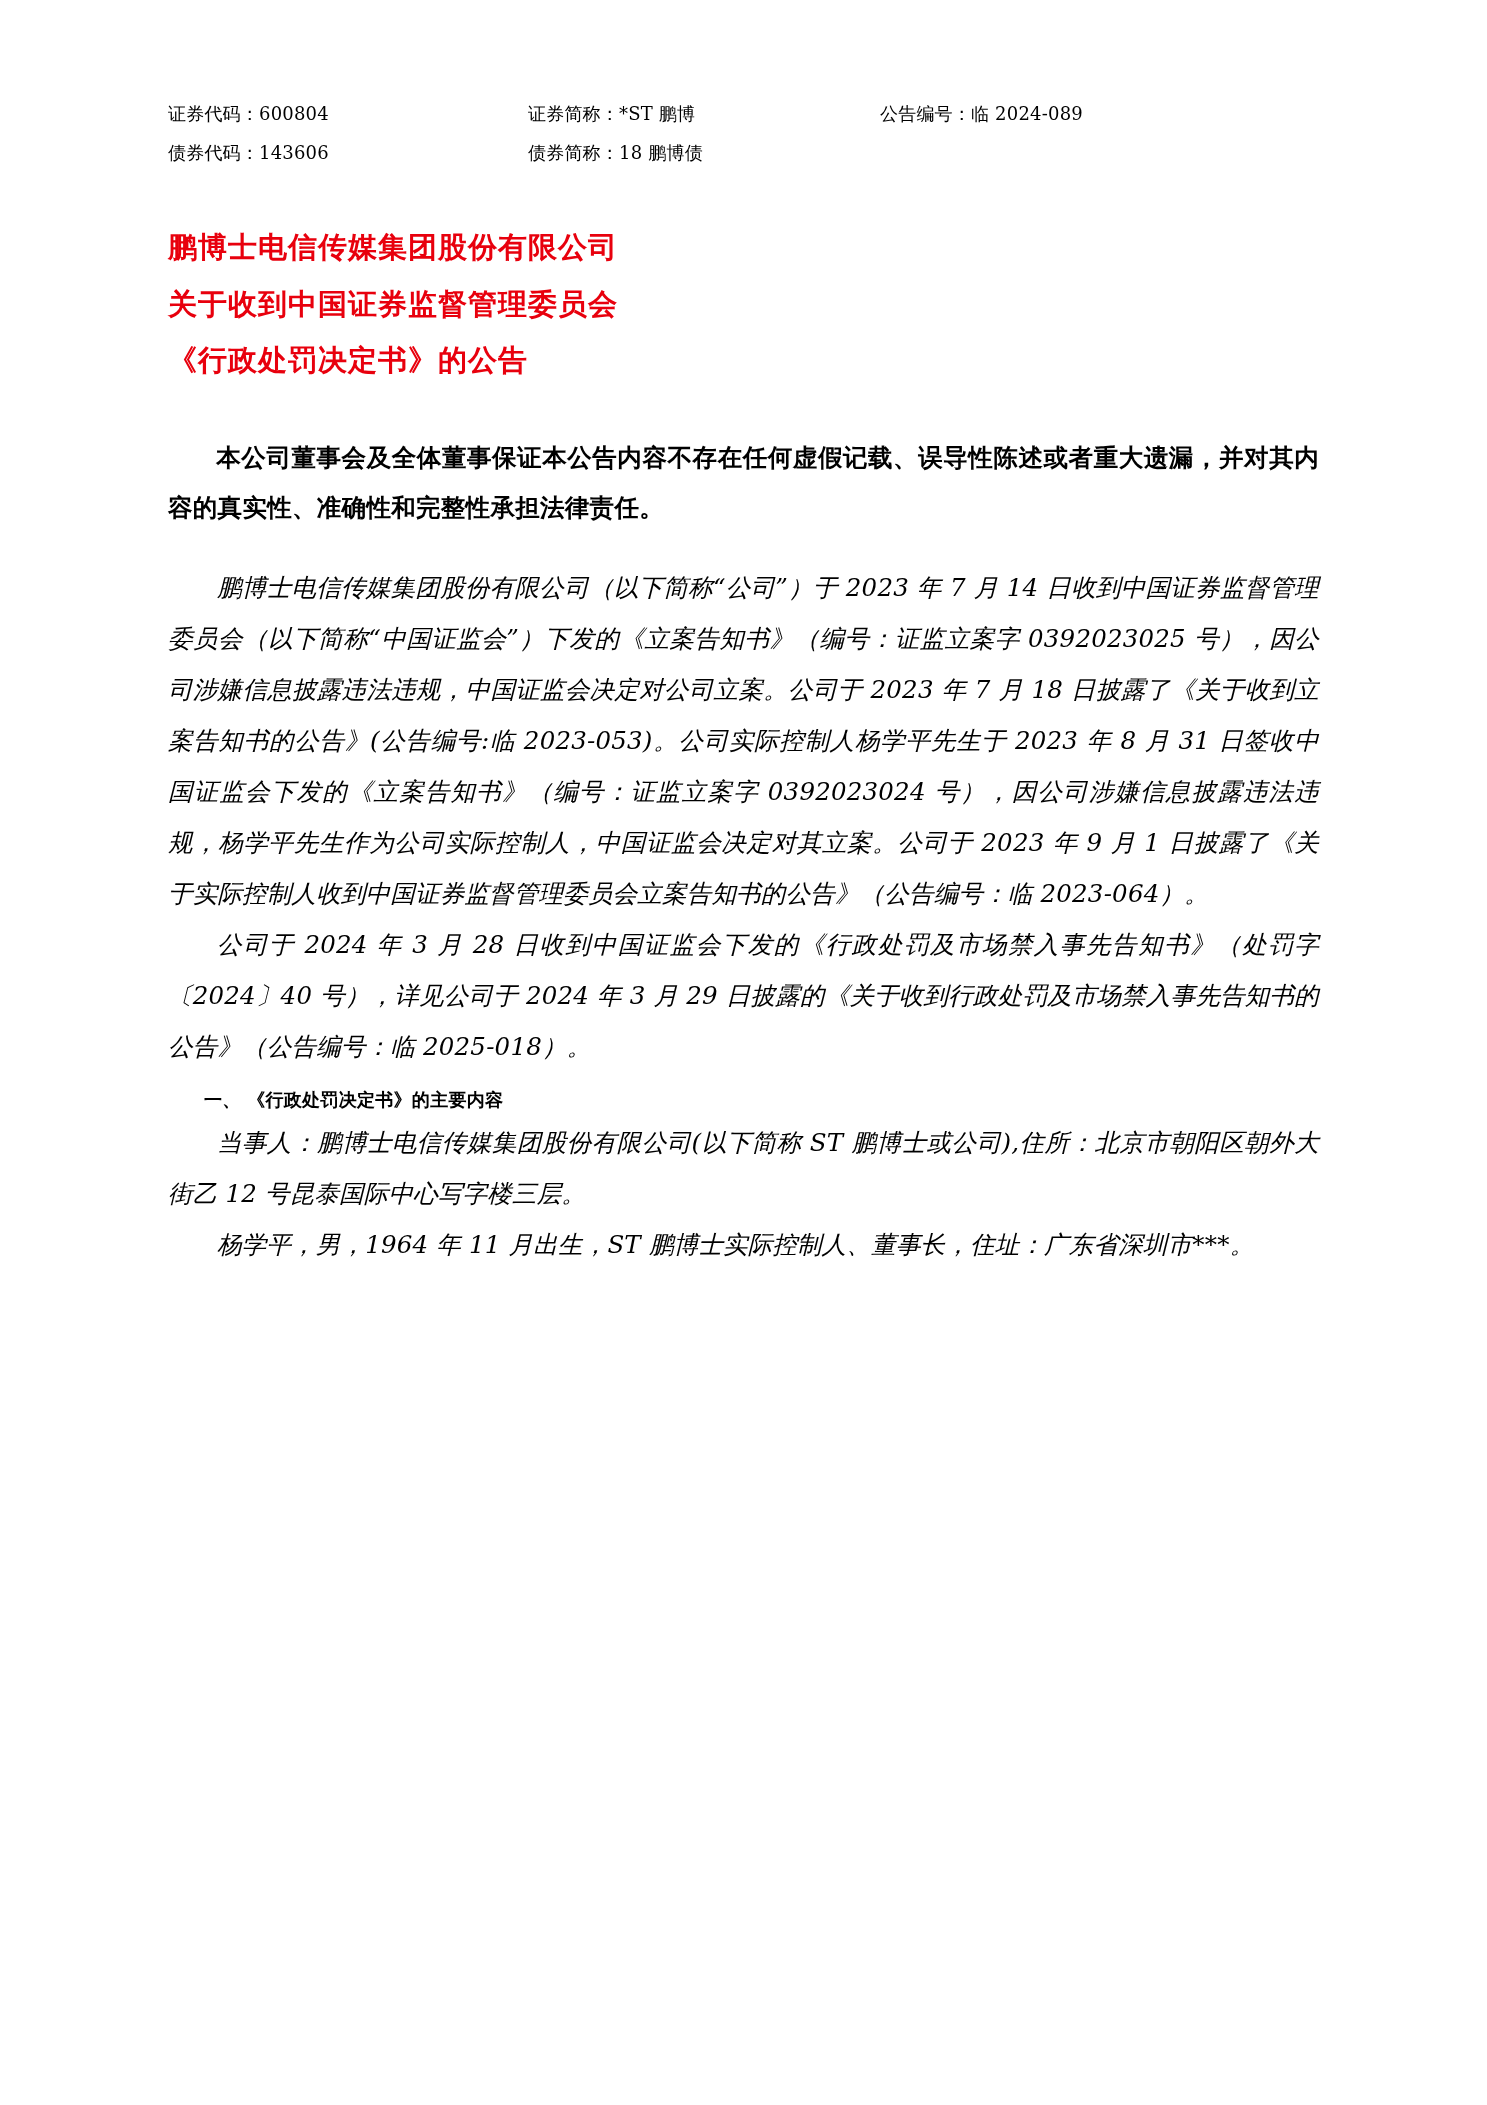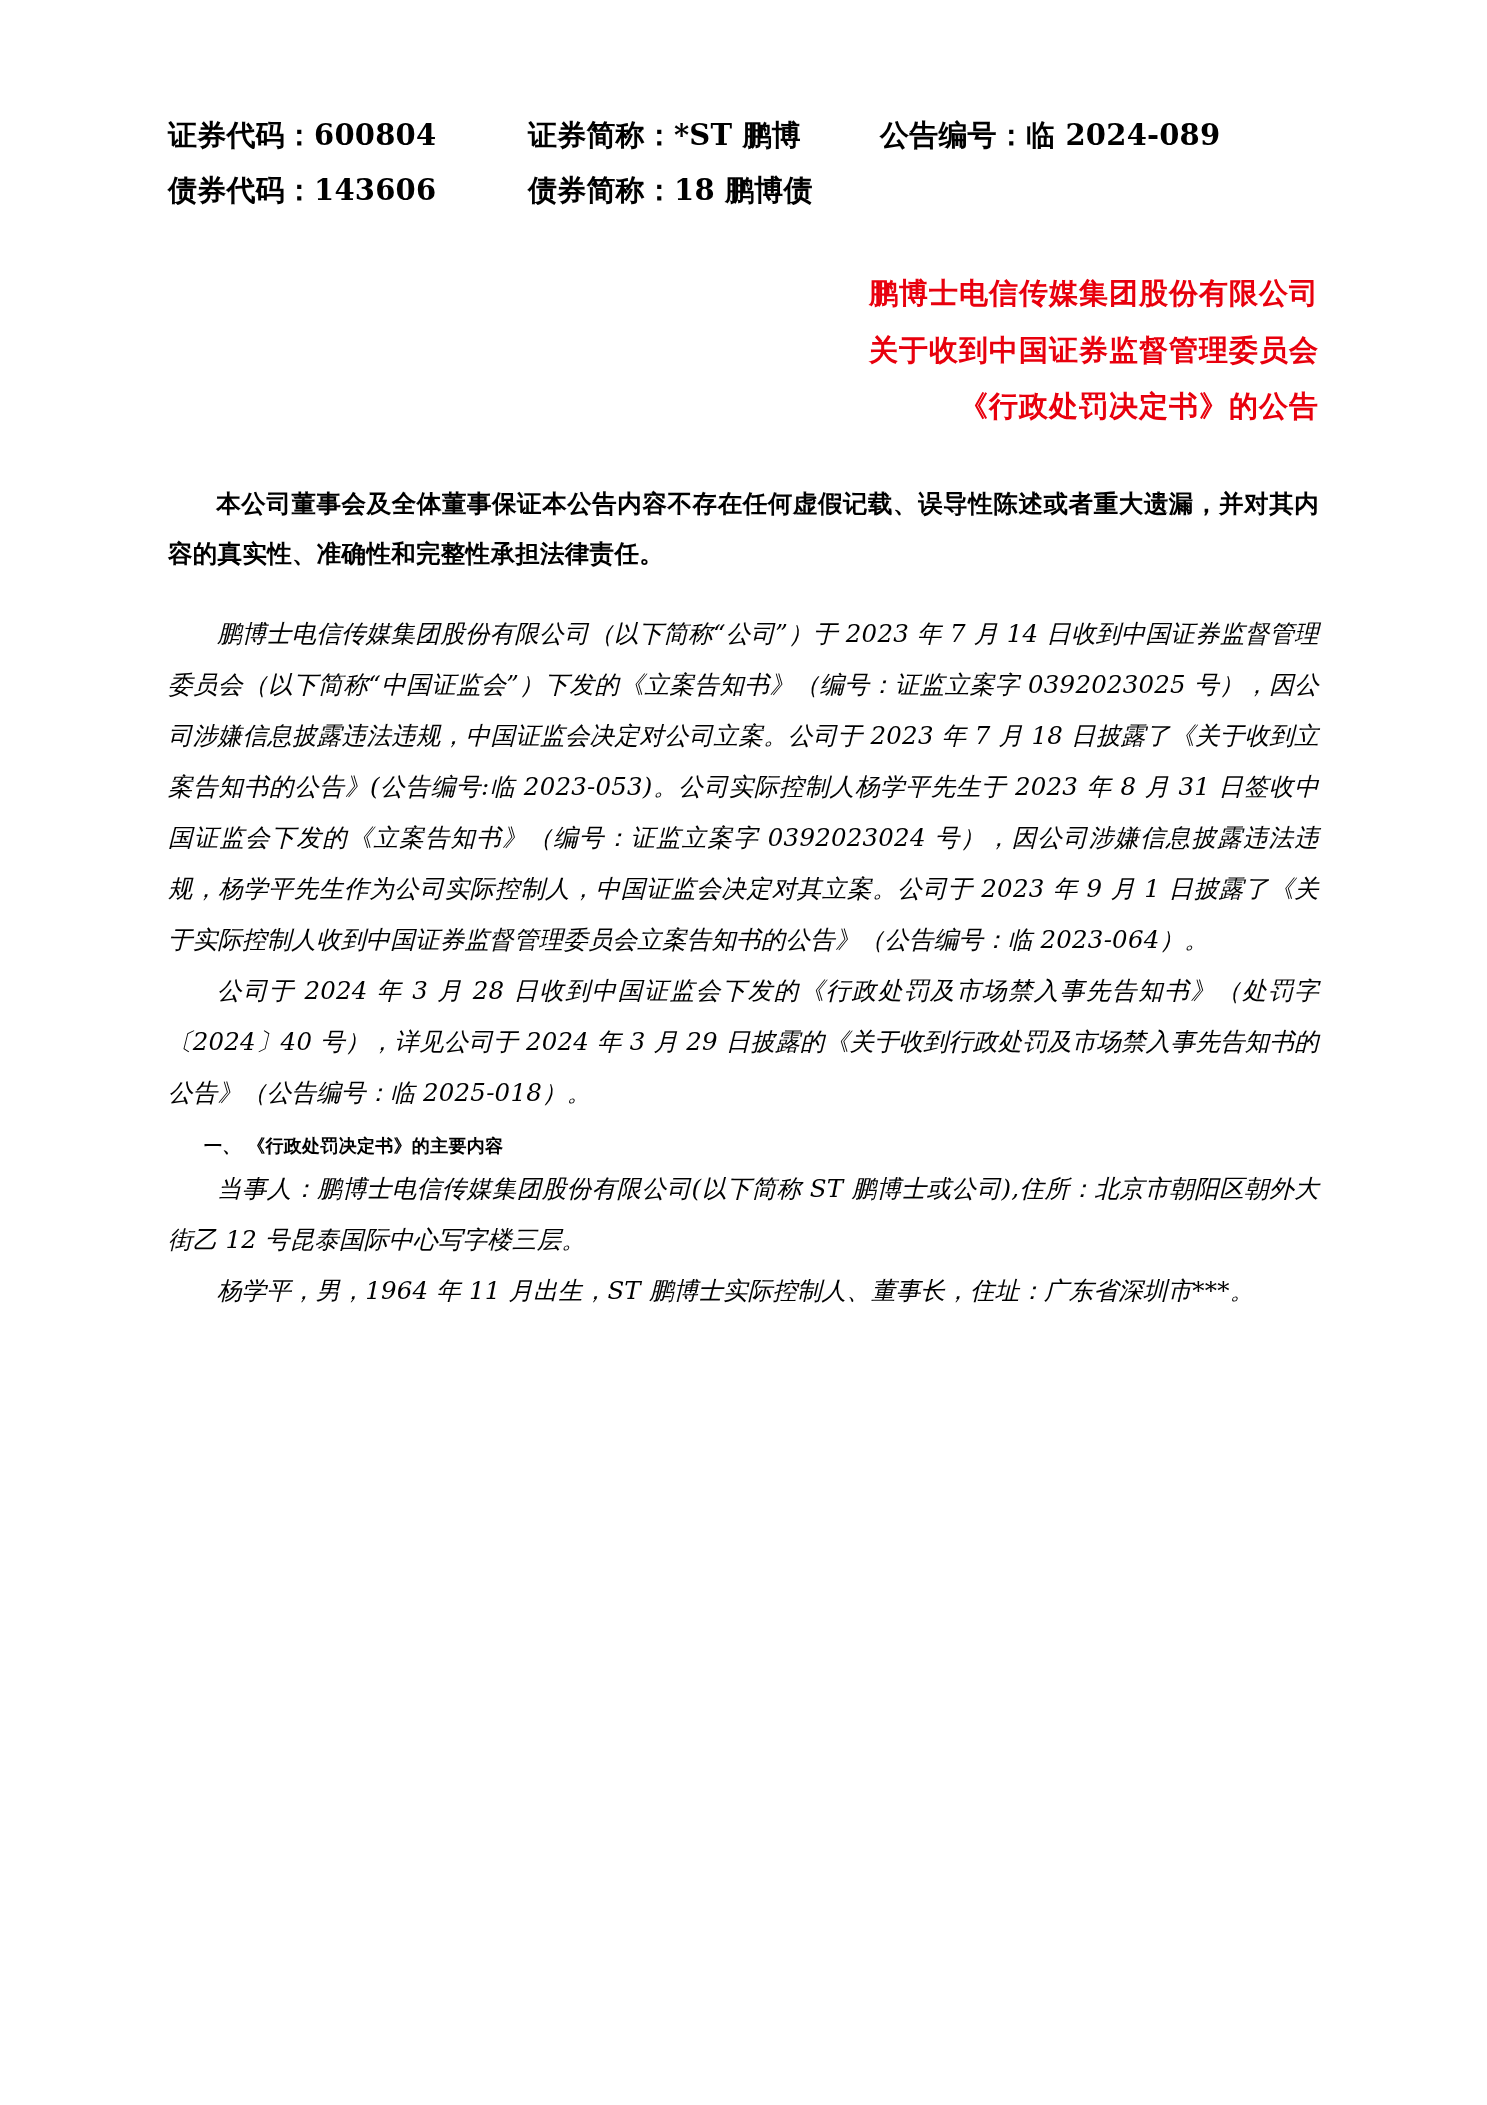--- a/index.html
+++ b/index.html
@@ -16,39 +16,39 @@
   .page {
     width: 1487px;
     min-height: 2105px;
     box-sizing: border-box;
     padding: 100px 168px 60px 168px;
     position: relative;
   }
 
   
   .code-block {
-    margin-top: 16px;
-    font-weight: bold;
-    font-size: 29px;
+    margin-top: 2px;
+    font-weight: normal;
+    font-size: 18px;
     letter-spacing: 0.2px;
   }
   .code-line {
     display: flex;
     align-items: baseline;
     margin-bottom: 15px;
     white-space: nowrap;
   }
   .code-cell-1 { width: 360px; }
   .code-cell-2 { width: 352px; }
   .code-cell-3 { width: auto; }
 
   
   .title-block {
     margin-top: 54px;
-    text-align: right;
+    text-align: left;
     color: #e8000d;
     font-weight: bold;
     font-size: 29px;
     line-height: 1.95;
     letter-spacing: 1px;
   }
   .title-line { display: block; }
 
   
   .statement {

